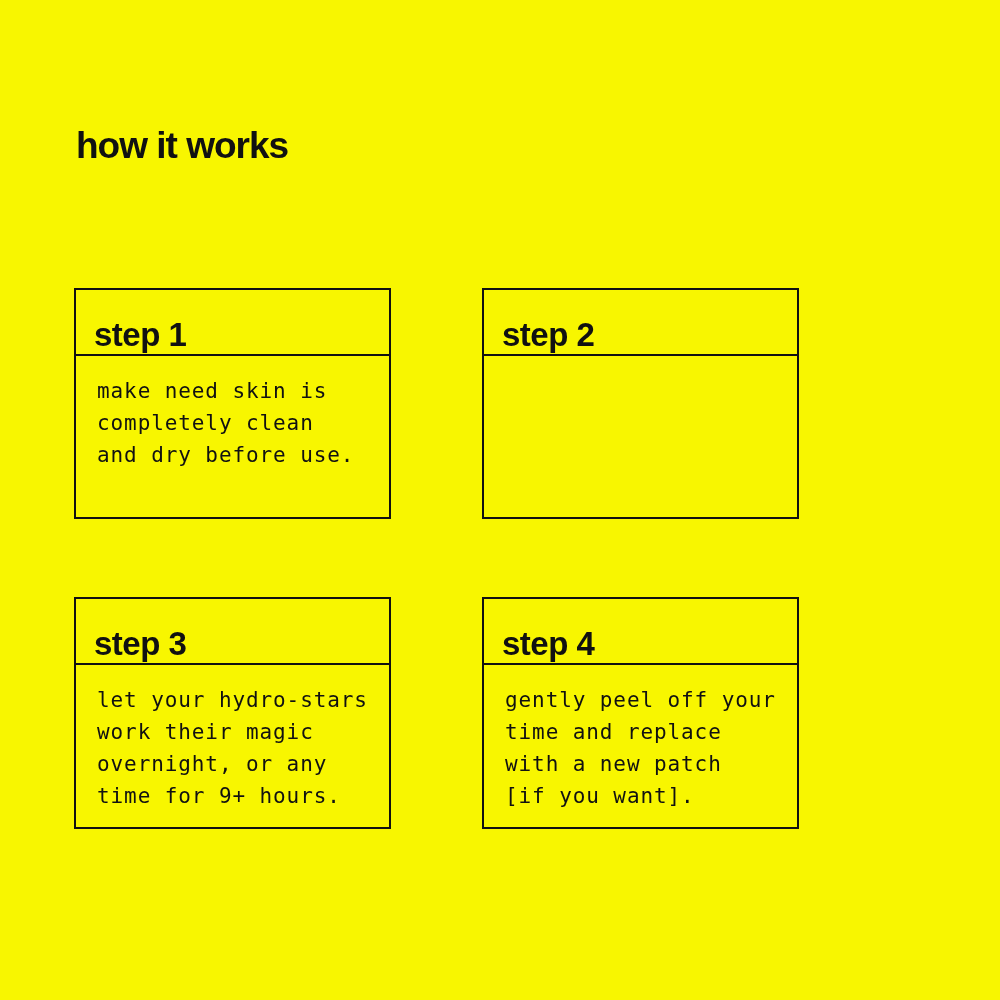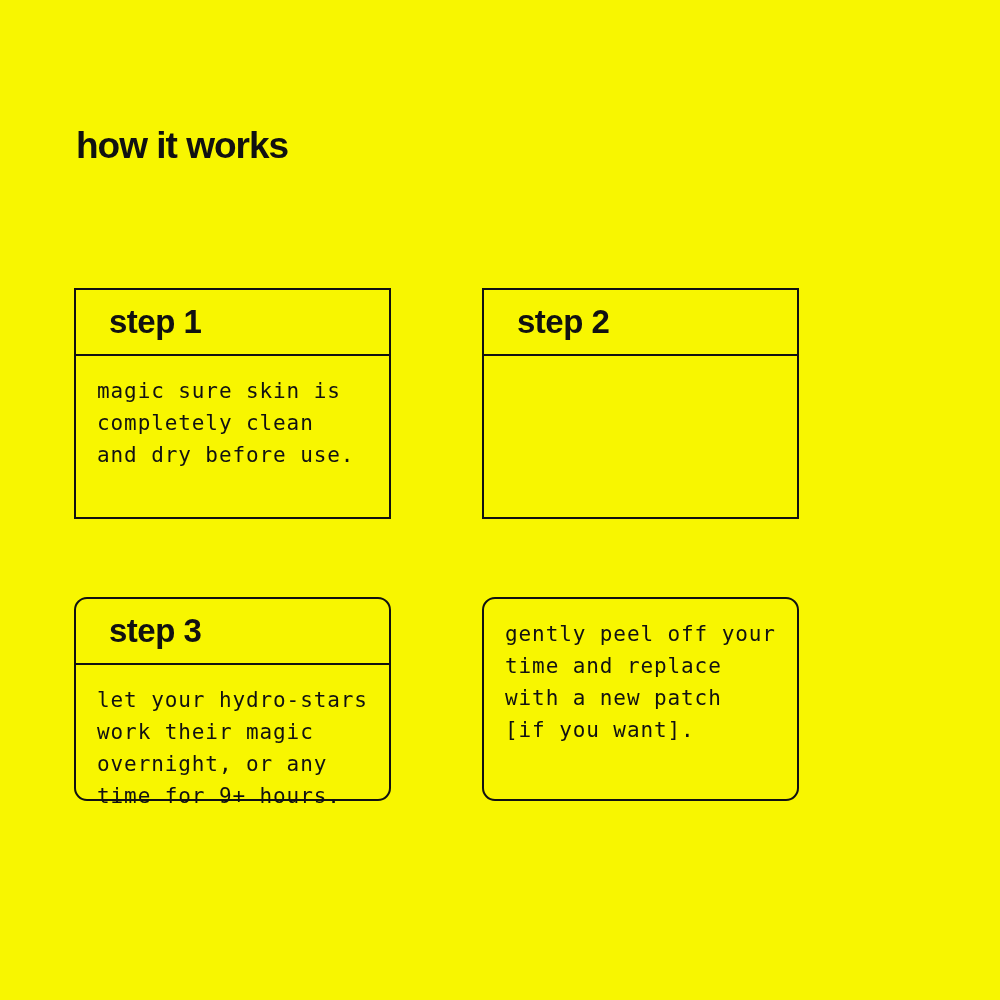--- a/index.html
+++ b/index.html
@@ -27,29 +27,29 @@
     font-family: "Liberation Sans", "DejaVu Sans", sans-serif;
   }
   .step-box {
     position: absolute;
     width: 317px;
     border: 2px solid var(--ink, #111111);
     box-sizing: border-box;
     background: transparent;
   }
   .step-box.r1 { top: 288px; height: 231px; }
-  .step-box.r2 { top: 597px; height: 204px; border-radius: 13px; }
+  .step-box.r2 { top: 597px; height: 232px; }
   .step-box.c1 { left: 74px;  }
   .step-box.c2 { left: 470px; margin-left: 12px; }
   .step-header {
     height: 66px;
     border-bottom: 2px solid var(--ink, #111111);
     display: flex;
-    align-items: center;
-    padding-left: 33px;
+    align-items: flex-end;
+    padding-left: 18px;
     box-sizing: border-box;
   }
   .step-label {
     font-size: 33px;
     font-weight: 800;
     letter-spacing: -0.5px;
     color: var(--ink, #111111);
     font-family: "Liberation Sans", "DejaVu Sans", sans-serif;
   }
   .step-body {
@@ -66,21 +66,21 @@
 <body>
 
 <div class="canvas" style="--bg: #F8F600; --ink: #111111;">
 
   <h1 class="page-title">how it works</h1>
 
   <div class="step-box r1 c1">
     <div class="step-header">
       <span class="step-label">step 1</span>
     </div>
-    <div class="step-body">magic sure skin is
+    <div class="step-body">make need skin is
 completely clean
 and dry before use.</div>
   </div>
 
   <div class="step-box r1 c2">
     <div class="step-header">
       <span class="step-label">step 2</span>
     </div>
   </div>
 
@@ -88,19 +88,22 @@
     <div class="step-header">
       <span class="step-label">step 3</span>
     </div>
     <div class="step-body">let your hydro-stars
 work their magic
 overnight, or any
 time for 9+ hours.</div>
   </div>
 
   <div class="step-box r2 c2">
+    <div class="step-header">
+      <span class="step-label">step 4</span>
+    </div>
     <div class="step-body">gently peel off your
 time and replace
 with a new patch
 [if you want].</div>
   </div>
 
 </div>
 
 </body></html>

